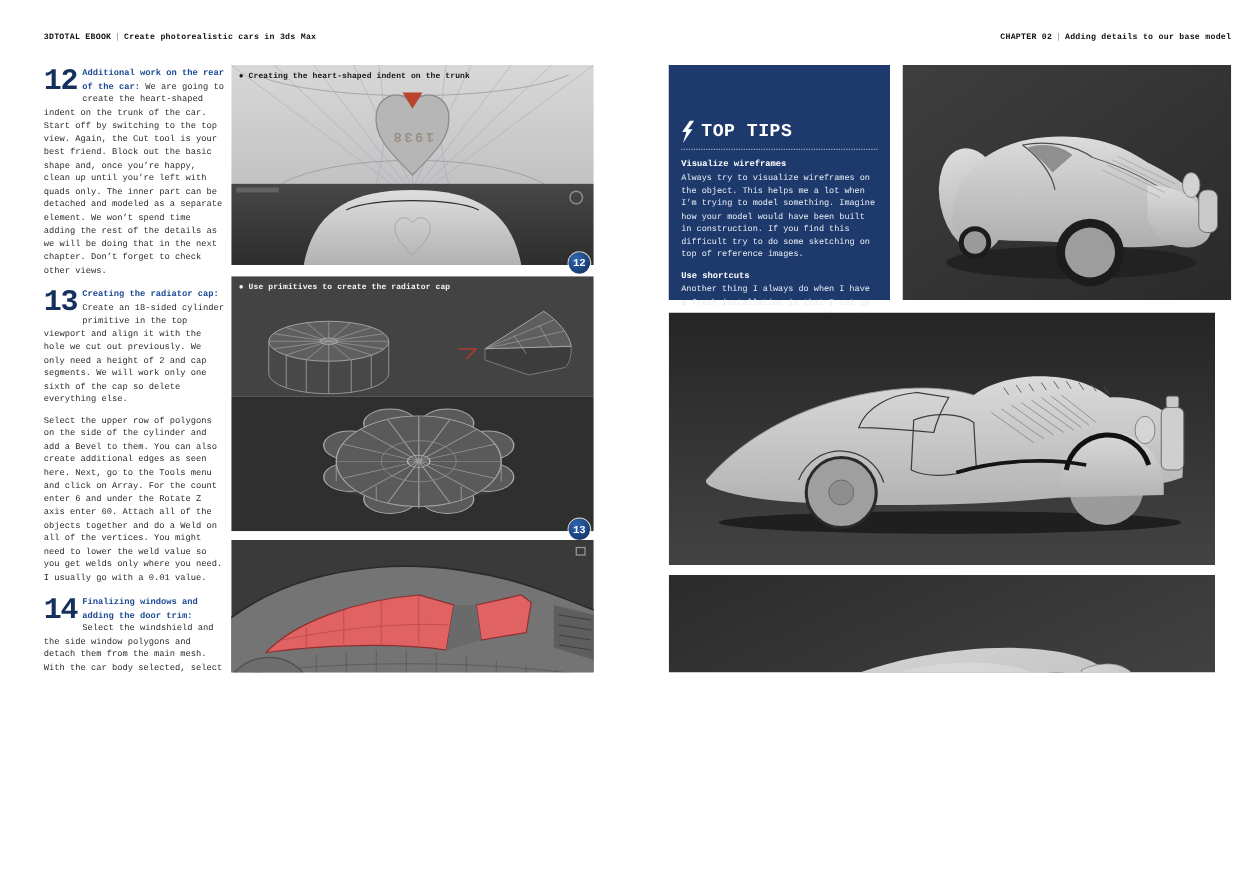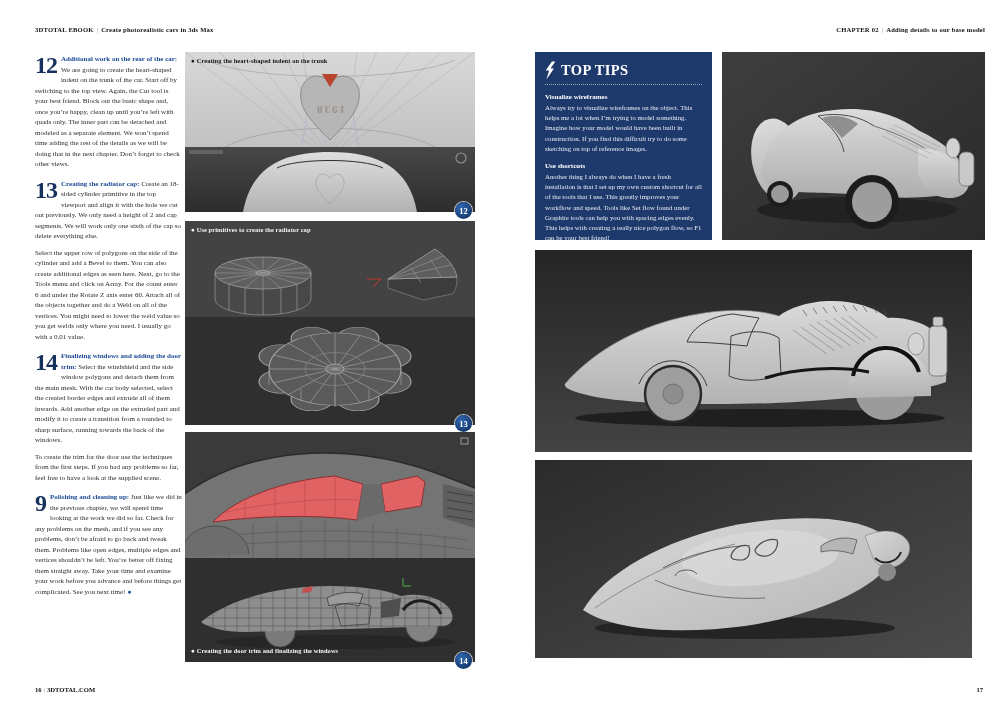--- a/index.html
+++ b/index.html
@@ -1,17 +1,17 @@
 <!DOCTYPE html>
 <html><head>
 <meta charset="utf-8">
 <style>
   html,body{margin:0;padding:0;background:#ffffff;}
-  #spread{position:relative;width:1005px;height:711px;background:#ffffff;overflow:hidden;
-          font-family:Liberation Serif, serif;color:#1c1c1c;}
+  #spread{position:relative;width:1005px;height:538px;background:#ffffff;overflow:hidden;
+          font-family:Liberation Mono, monospace;color:#1c1c1c;}
 
   
   .runhead{position:absolute;top:26px;font-size:6.6px;font-weight:bold;letter-spacing:.2px;color:#111;}
   .runhead .sep{color:#888;font-weight:normal;margin:0 3px;}
   .hdr-left{left:35px;}
   .hdr-right{right:20px;text-align:right;}
   .runfoot{position:absolute;top:686px;font-size:6.6px;font-weight:bold;color:#111;}
   .foot-left{left:35px;}
   .foot-left .sep{color:#999;font-weight:normal;margin:0 2px;}
   .foot-right{right:22px;}
@@ -33,21 +33,21 @@
   .cap-dark{color:#161616;}
   .cap-light{color:#f4f4f4;}
   .badge{position:absolute;right:3px;bottom:-7px;width:17px;height:17px;border-radius:50%;
          background:radial-gradient(circle at 35% 30%,#2e67b2,#173a6f 75%);
          color:#fff;font-size:8.5px;font-weight:bold;display:flex;align-items:center;justify-content:center;
          box-shadow:0 0 0 1px rgba(255,255,255,.75);}
 
   
   #toptips{position:absolute;left:535px;top:52px;width:177px;height:188px;background:#1e3a6c;color:#fff;
            box-sizing:border-box;padding:9px 10px;}
-  .tips-titlerow{display:flex;align-items:center;gap:5px;border-bottom:1px dotted rgba(255,255,255,.55);padding-bottom:4px;}
+  .tips-titlerow{display:flex;align-items:center;gap:5px;border-bottom:1px dotted rgba(255,255,255,.55);padding-bottom:4px;margin-top:35px;}
   .tips-title{font-size:14.5px;font-weight:bold;letter-spacing:.4px;}
   .tips-section{margin-top:8px;}
   .tips-heading{font-size:7px;font-weight:bold;margin-bottom:2px;}
   .tips-body{font-size:6.8px;line-height:1.5;color:#e8ecf4;}
   .rimg{position:absolute;display:block;}
 </style>
 </head>
 <body>
 
 <div id="spread">

